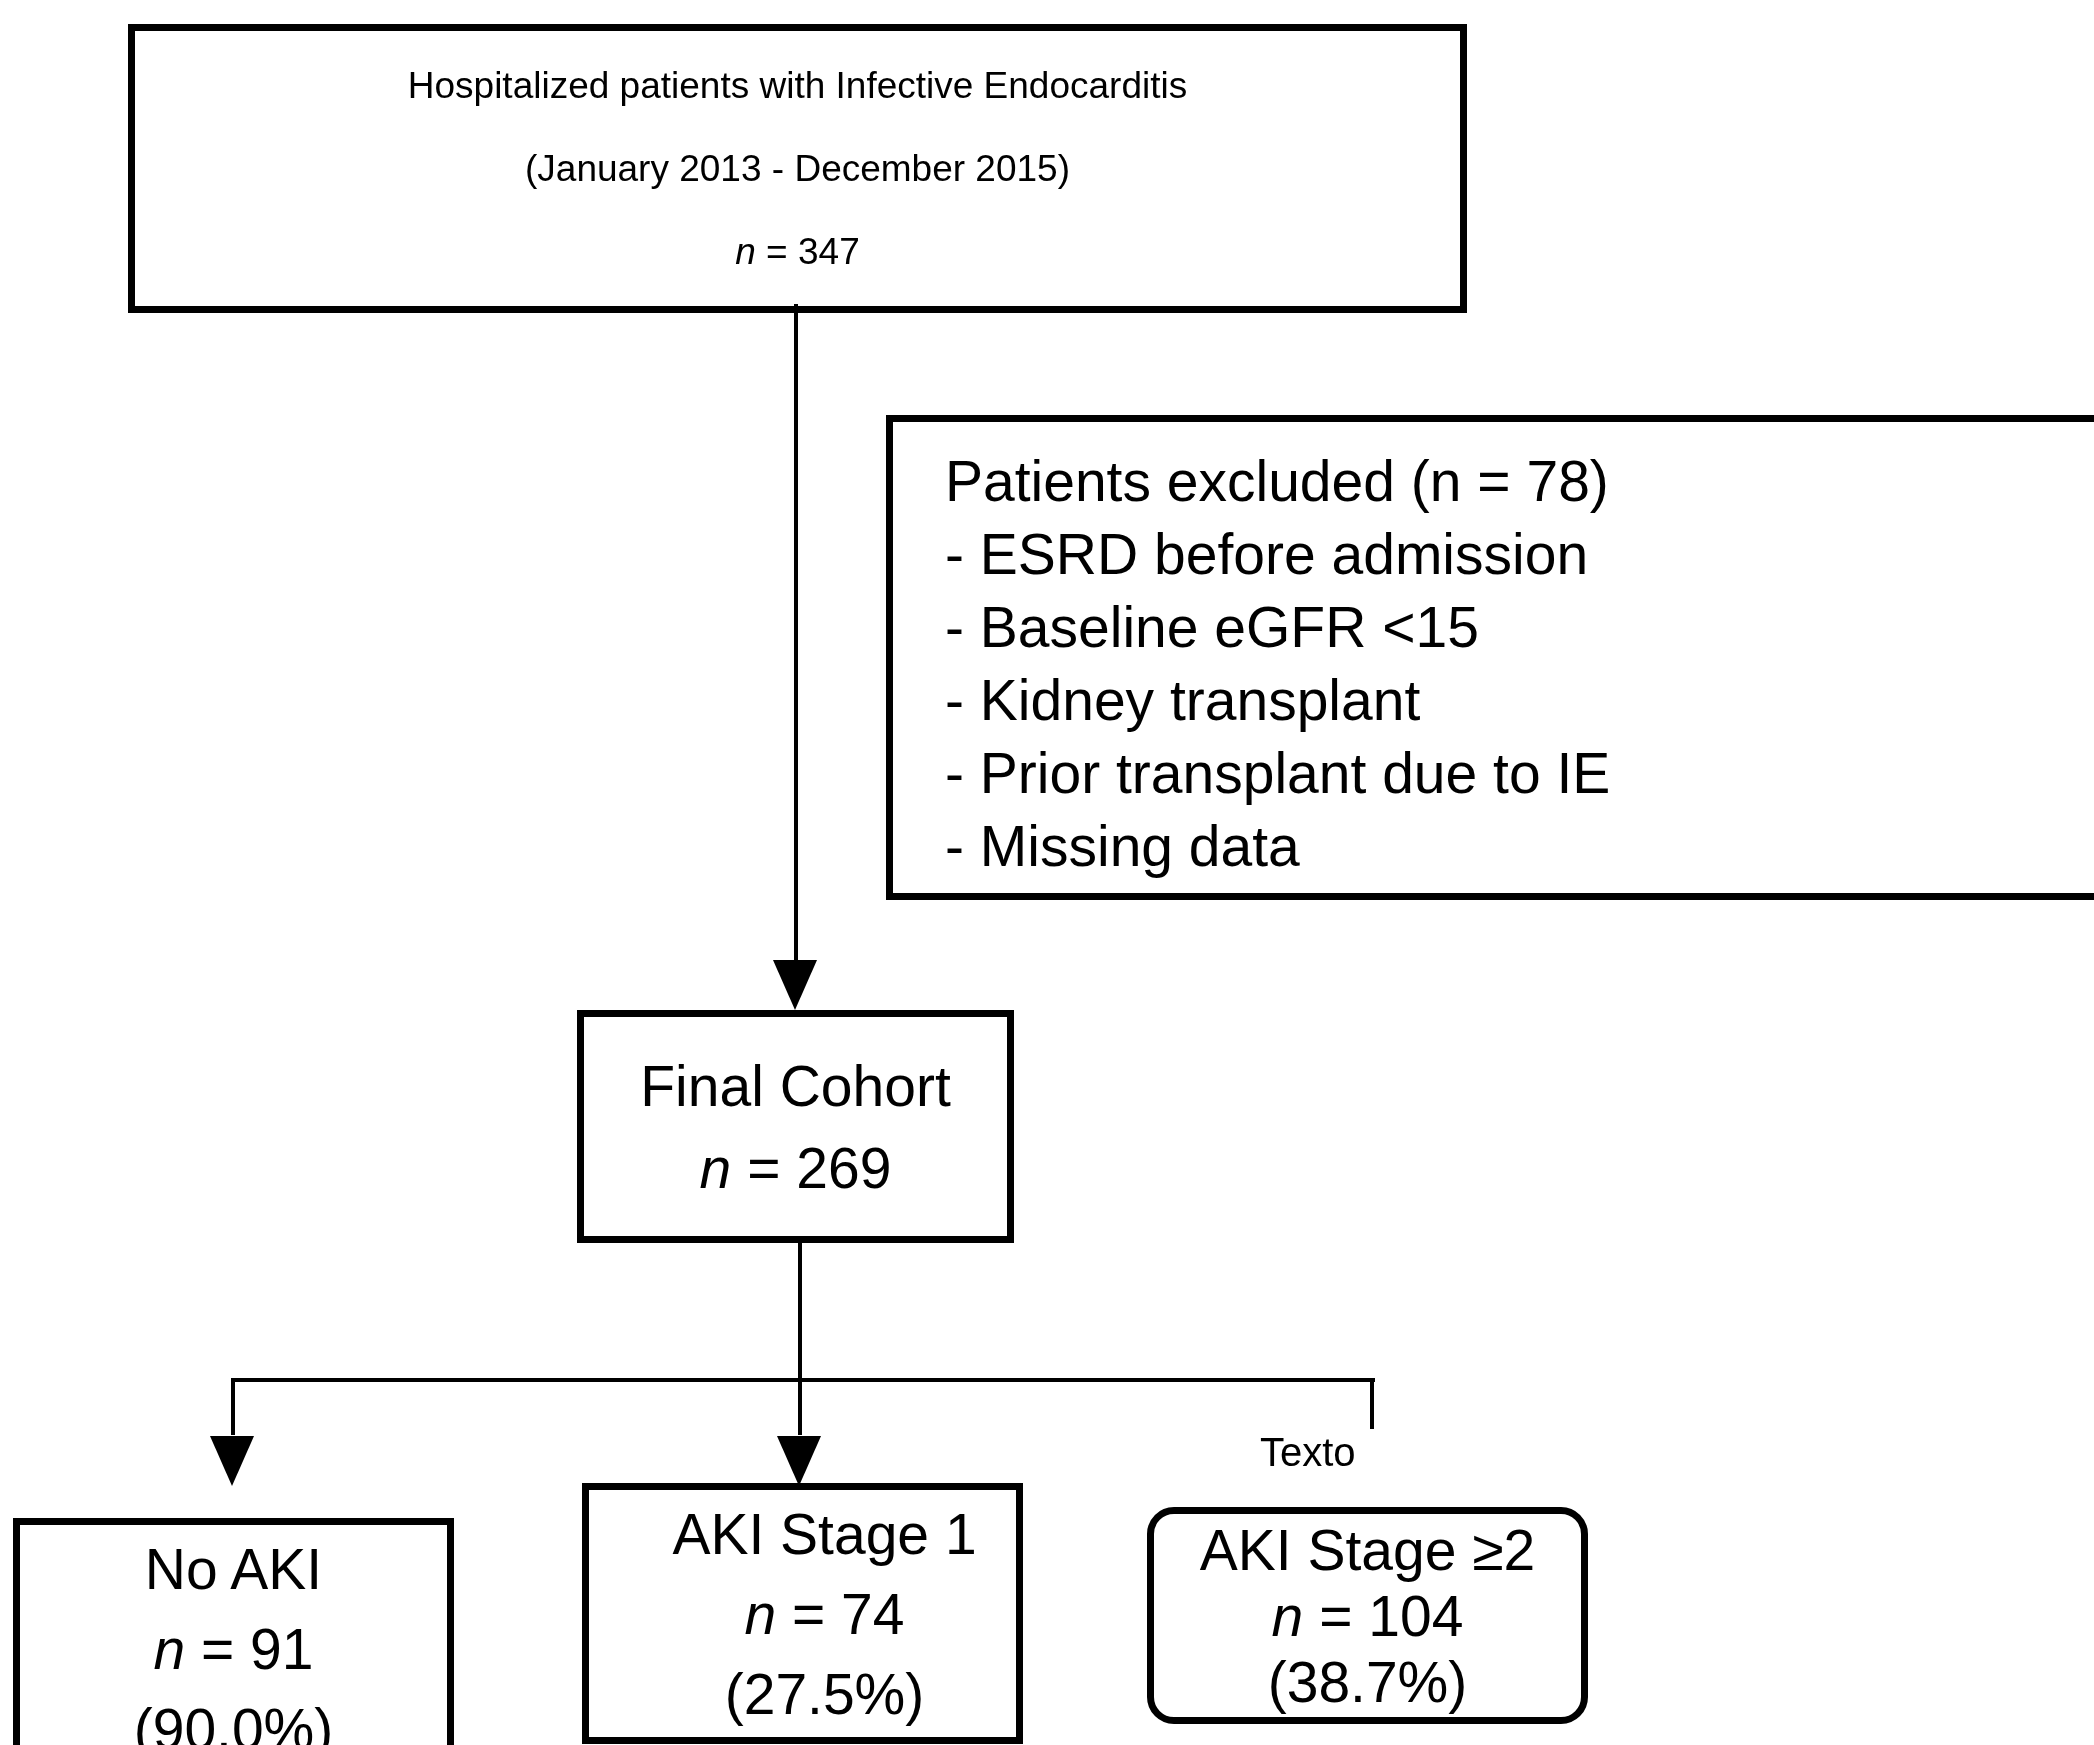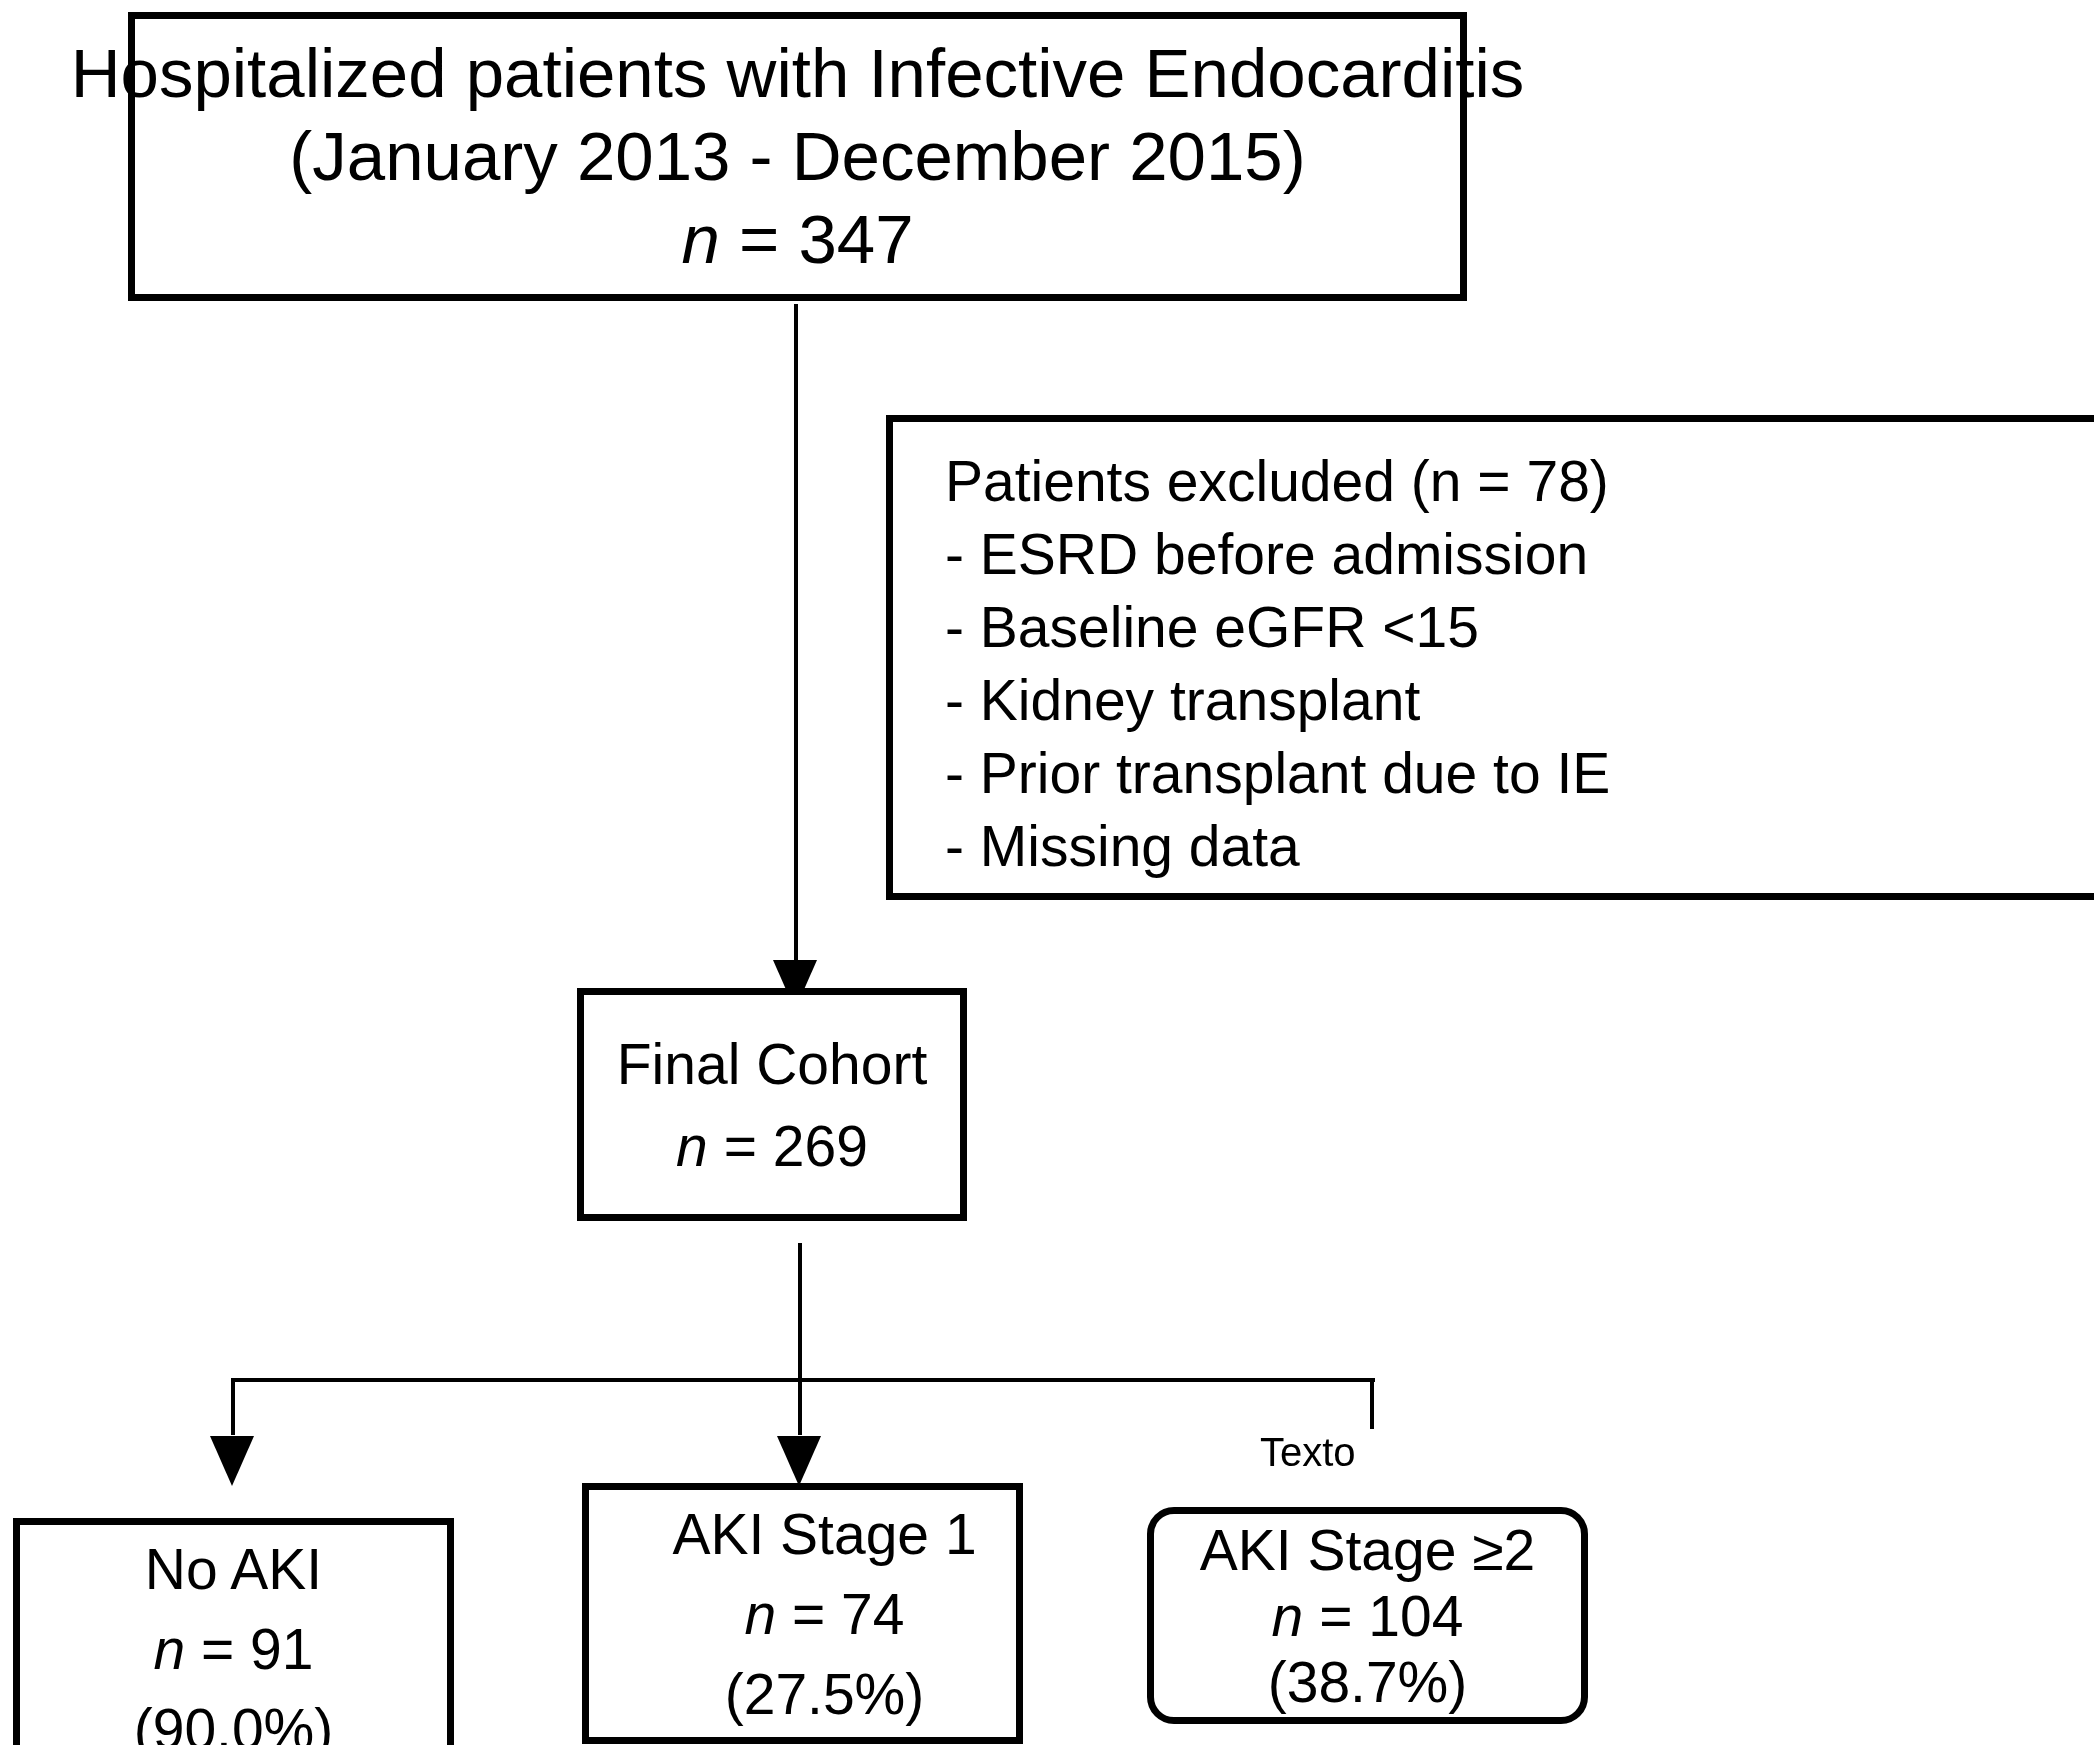--- a/index.html
+++ b/index.html
@@ -16,34 +16,34 @@
   .box .bl{white-space:pre;}
   .it{font-style:italic;}
   .rest{white-space:pre;}
   .line{position:absolute;background:#000;}
   .arrow-down{
     position:absolute;width:0;height:0;
     border-left:22.6px solid transparent;border-right:22.6px solid transparent;
     border-top:50px solid #000;
   }
   
-  .top-box{left:128px;top:12px;width:1339px;height:289px;font-size:69px;line-height:83px;}
+  .top-box{left:128px;top:24px;width:1339px;height:289px;font-size:37px;line-height:83px;}
   
   .excl-box{
     position:absolute;left:886px;top:415px;width:1332px;height:485px;
     border:7.8px solid #000;background:#fff;
     font-size:57px;line-height:73px;
     padding:22.6px 30px 0 52px;text-align:left;
   }
   .excl-title{text-align:left;}
   .excl-row{display:flex;align-items:center;}
   .excl-row .lbl{flex:1;text-align:left;}
   .excl-row .val{width:74px;text-align:left;font-weight:bold;}
   
-  .final-box{left:577px;top:988px;width:390px;height:233px;border-width:7px;font-size:57px;line-height:82px;}
+  .final-box{left:577px;top:1010px;width:437px;height:233px;border-width:7px;font-size:57px;line-height:82px;}
   
   .v-main{left:794px;top:304px;width:4.3px;height:656px;}
   .a-main{left:773px;top:960px;}
   .v-final{left:798px;top:1243px;width:4.3px;height:137px;}
   .h-branch{left:231px;top:1378px;width:1144px;height:4.3px;}
   .v-left{left:231px;top:1378px;width:4.3px;height:57px;}
   .a-left{left:210px;top:1436px;}
   .v-mid{left:798px;top:1378px;width:4.3px;height:57px;}
   .a-mid{left:777px;top:1436px;}
   .v-right{left:1370px;top:1378px;width:4.3px;height:51px;}

